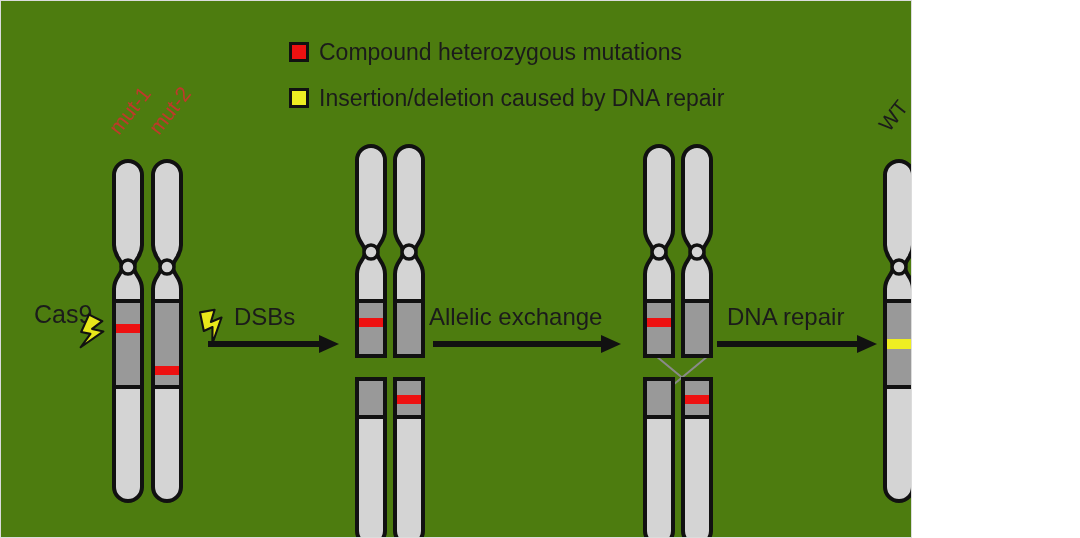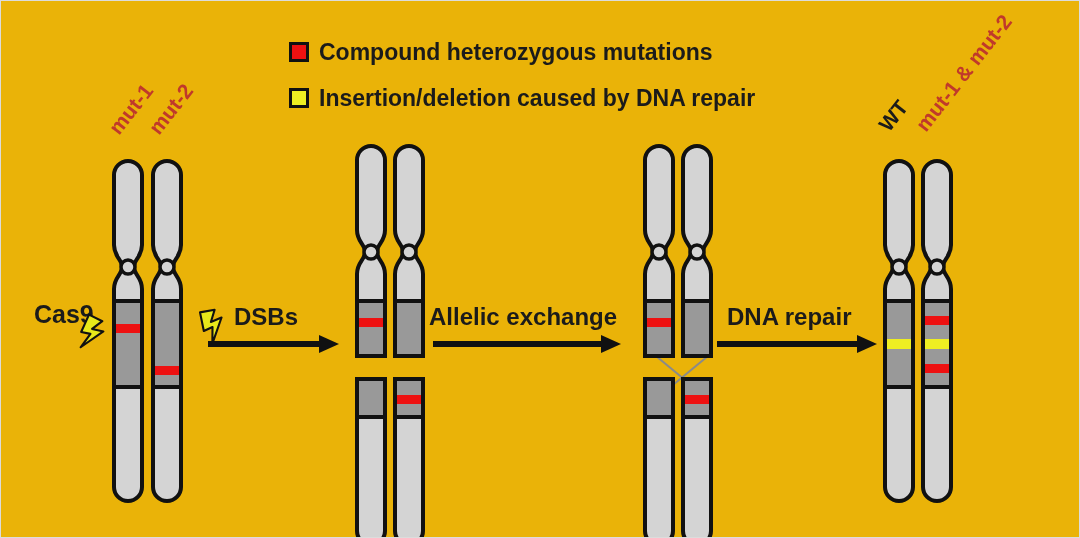--- a/index.html
+++ b/index.html
@@ -2,28 +2,27 @@
 <html><head>
 <meta charset="utf-8">
 <style>
   html, body {
     margin: 0;
     padding: 0;
     background: #ffffff;
   }
   #figure {
     position: relative;
-    width: 1080px;
+    width: 912px;
     height: 538px;
-    background: #eab308;
+    background: #4d7c0f;
     border: 1px solid #dcdcdc;
     box-sizing: border-box;
     overflow: hidden;
     font-family: "Liberation Sans", sans-serif;
-    font-weight: bold;
   }
   #figure svg {
     position: absolute;
     top: 0;
     left: 0;
   }
   .legend-text {
     font-family: "Liberation Sans", sans-serif;
     font-size: 23px;
     fill: #1b1b1b;

